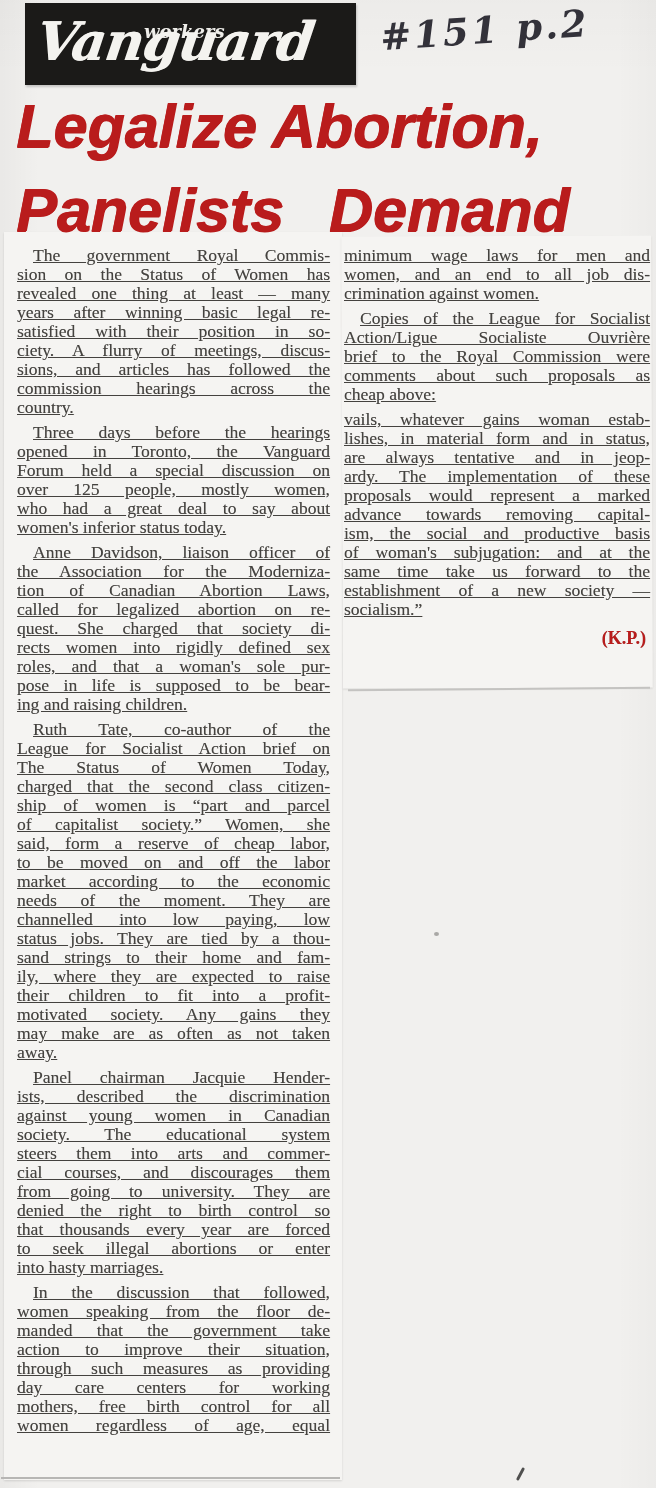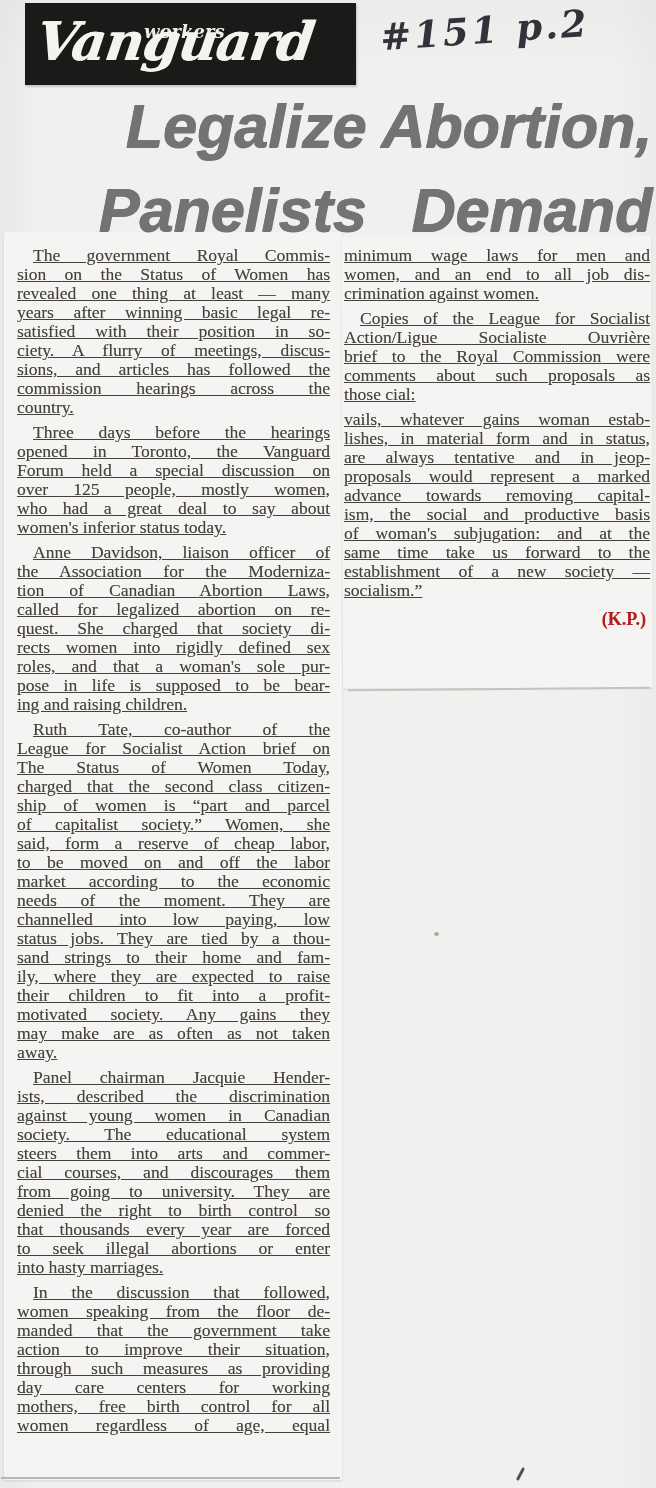--- a/index.html
+++ b/index.html
@@ -50,22 +50,21 @@
     position:absolute; left:380px; top:8px;
     font-size:37px; font-style:italic; font-weight:bold;
     color:#33323a; font-family:"DejaVu Serif", serif;
     transform:rotate(-4deg); letter-spacing:3px;
     white-space:nowrap;
   }
   .headline {
     position:absolute; left:16px; top:84px; width:636px;
     font-family:"Liberation Sans", sans-serif;
     font-weight:700; font-style:italic;
-    color:#737373;
-    text-align:right;
+    color:#b91c1c;
   }
   .headline .hline {
     font-size:61px; line-height:84px; letter-spacing:0;
     text-shadow:1px 0 0 currentColor, 0 0.5px 0 currentColor;
     white-space:nowrap;
   }
   .headline .hline.second { word-spacing:28px; }
   .col {
     position:absolute; top:246px;
     font-size:17.5px; line-height:19px;
@@ -199,26 +198,27 @@
         <div class="para">
           <div class="ln">minimum wage laws for men and</div>
           <div class="ln">women, and an end to all job dis-</div>
           <div class="ln last">crimination against women.</div>
         </div>
         <div class="para">
           <div class="ln first">Copies of the League for Socialist</div>
           <div class="ln">Action/Ligue Socialiste Ouvrière</div>
           <div class="ln">brief to the Royal Commission were</div>
           <div class="ln">comments about such proposals as</div>
-          <div class="ln last">those cial:</div>
+          <div class="ln last">cheap above:</div>
         </div>
         <div class="para">
           <div class="ln">vails, whatever gains woman estab-</div>
           <div class="ln">lishes, in material form and in status,</div>
           <div class="ln">are always tentative and in jeop-</div>
+          <div class="ln">ardy. The implementation of these</div>
           <div class="ln">proposals would represent a marked</div>
           <div class="ln">advance towards removing capital-</div>
           <div class="ln">ism, the social and productive basis</div>
           <div class="ln">of woman's subjugation: and at the</div>
           <div class="ln">same time take us forward to the</div>
           <div class="ln">establishment of a new society —</div>
           <div class="ln last">socialism.”</div>
         </div>
       </div>
     <div class="byline">(K.P.)</div>

